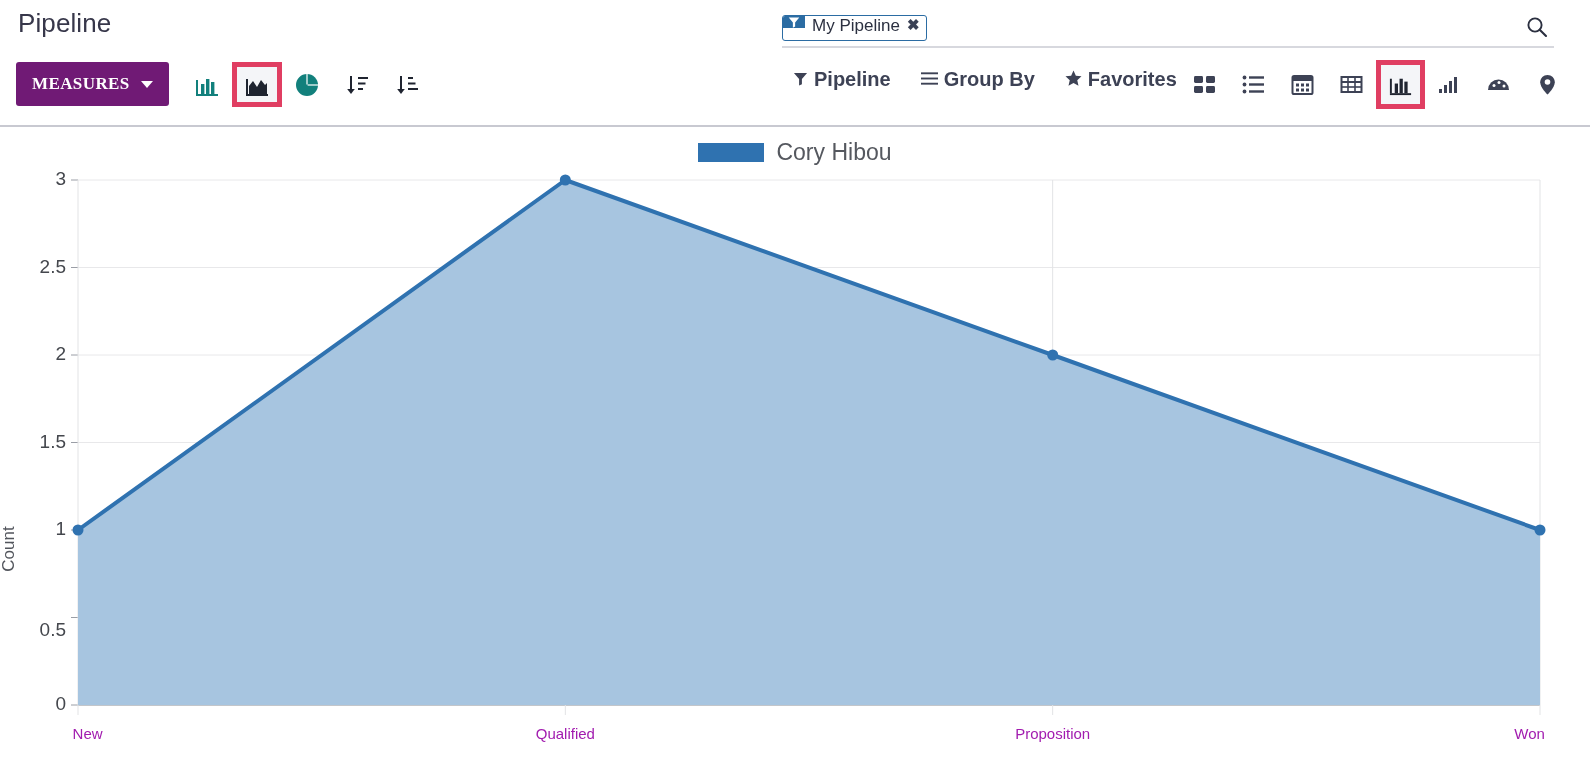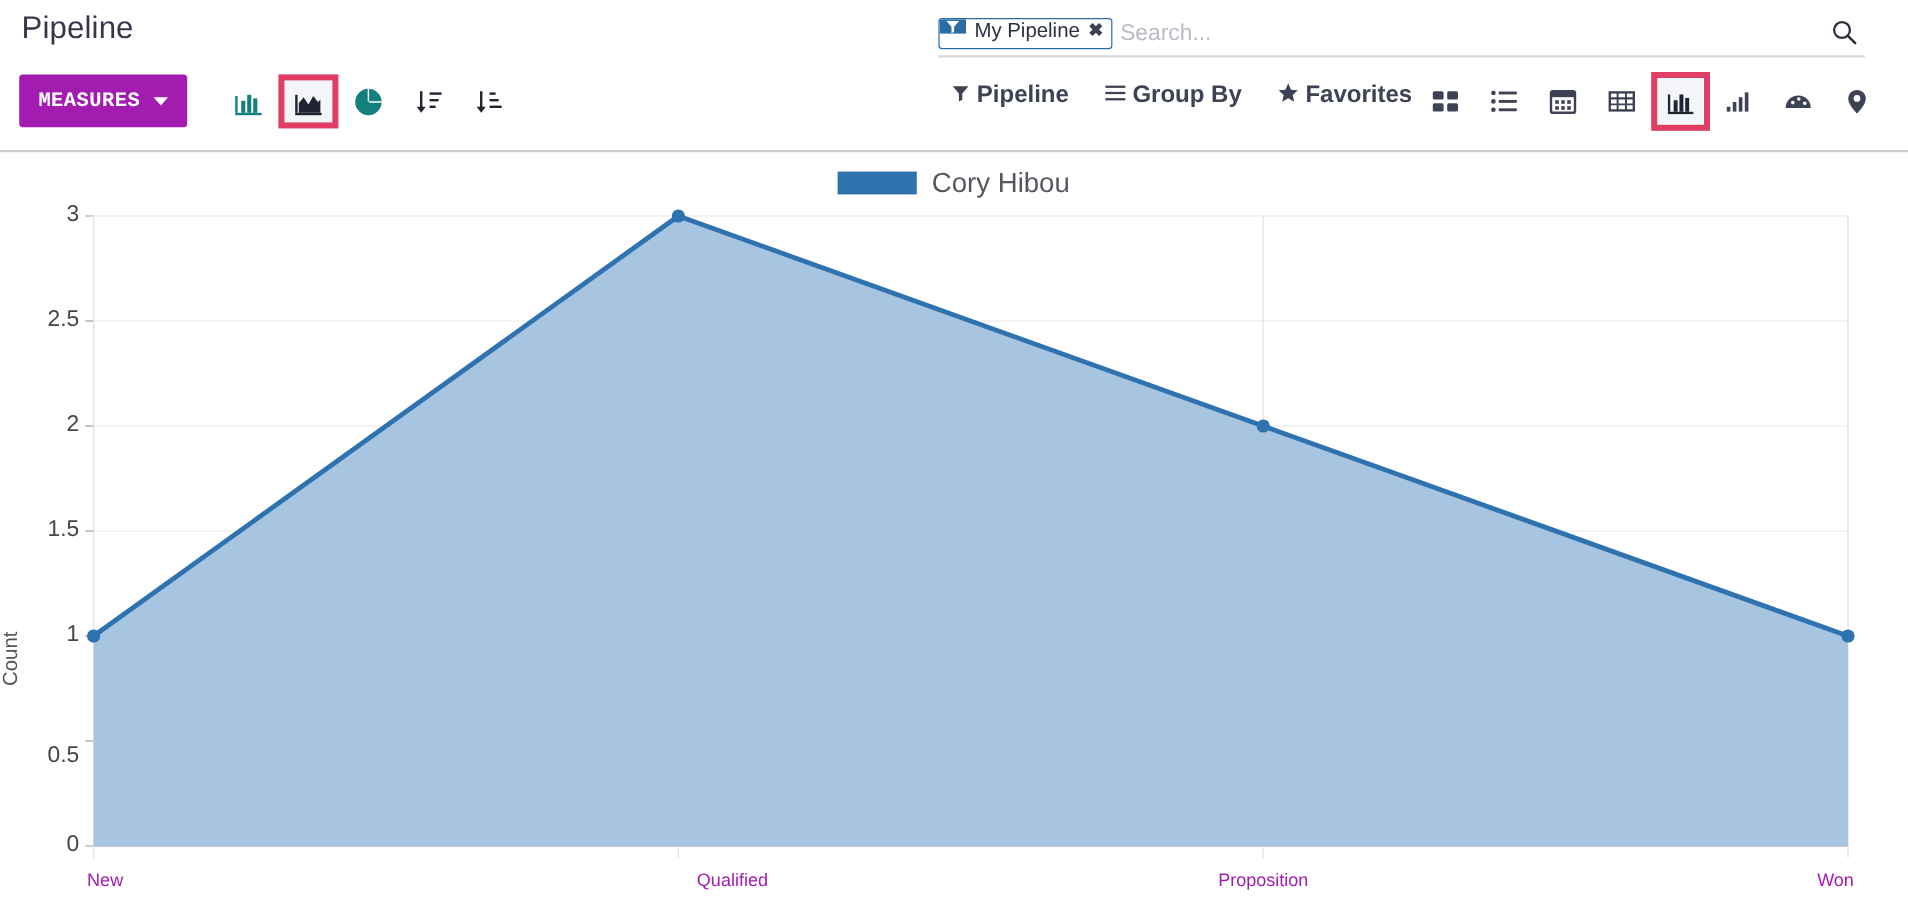--- a/index.html
+++ b/index.html
@@ -100,33 +100,33 @@
 
   
   .cp-row-bottom {
     position: relative;
     height: 69px;
   }
   .btn-measures {
     position: absolute;
     left: 16px; top: 4px;
     height: 44px;
-    background: #a21caf;
+    background: #701a75;
     color: #ffffff;
     border: none;
     border-radius: 3px;
     padding: 0 16px;
     font-size: 17px;
     font-weight: bold;
     letter-spacing: 0.4px;
     display: flex;
     align-items: center;
     gap: 11px;
     cursor: pointer;
-    font-family: Liberation Mono, monospace;
+    font-family: Liberation Serif, serif;
   }
   .caret-down {
     width: 0; height: 0;
     border-left: 6px solid transparent;
     border-right: 6px solid transparent;
     border-top: 7px solid #fff;
   }
 
   .chart-tools {
     position: absolute;
@@ -250,21 +250,20 @@
       <div class="searchview">
         <div class="facet">
           <div class="facet-icon">
             <svg width="12" height="12" viewBox="0 0 16 16">
                 <path fill="#ffffff" d="M1 2h14L9.5 8.5V14l-3 1.5V8.5z"></path>
               </svg>
           </div>
           <div class="facet-label">My Pipeline</div>
           <div class="facet-close">✖</div>
         </div>
-        <input class="search-input" type="text" value="" placeholder="Search..." style="">
         <span class="search-mag">
           <svg width="22" height="22" viewBox="0 0 22 22">
             <circle cx="9" cy="9" r="6.6" fill="none" stroke="#2b3040" stroke-width="1.9"></circle>
             <line x1="13.7" y1="13.7" x2="20" y2="20" stroke="#2b3040" stroke-width="2.1" stroke-linecap="round"></line>
           </svg>
         </span>
       </div>
     </div>
 
     <div class="cp-row-bottom">
@@ -473,19 +472,19 @@
         <div class="ytick" style="left: 16px; top: 566px;">0</div>
         <div class="ytick" style="left: 16px; top: 492px;">0.5</div>
         <div class="ytick" style="left: 16px; top: 391px;">1</div>
         <div class="ytick" style="left: 16px; top: 303.5px; text-align: right;">1.5</div>
         <div class="ytick" style="left: 16px; top: 216px;">2</div>
         <div class="ytick" style="left: 16px; top: 128.5px;">2.5</div>
         <div class="ytick" style="left: 16px; top: 41px;">3</div>
       </div>
     <div id="xticks">
         <div class="xtick" style="top: 598px; left: 78px; transform: translateX(-18%);">New</div>
-        <div class="xtick" style="top: 598px; left: 565.333px; transform: translateX(-50%); margin-left: 45px;">Qualified</div>
+        <div class="xtick" style="top: 598px; left: 565.333px; transform: translateX(-50%);">Qualified</div>
         <div class="xtick" style="top: 598px; left: 1052.67px; transform: translateX(-50%);">Proposition</div>
         <div class="xtick" style="top: 598px; left: 1540px; transform: translateX(-84%);">Won</div>
       </div>
 
   </div>
 </div>
 
 </body></html>

